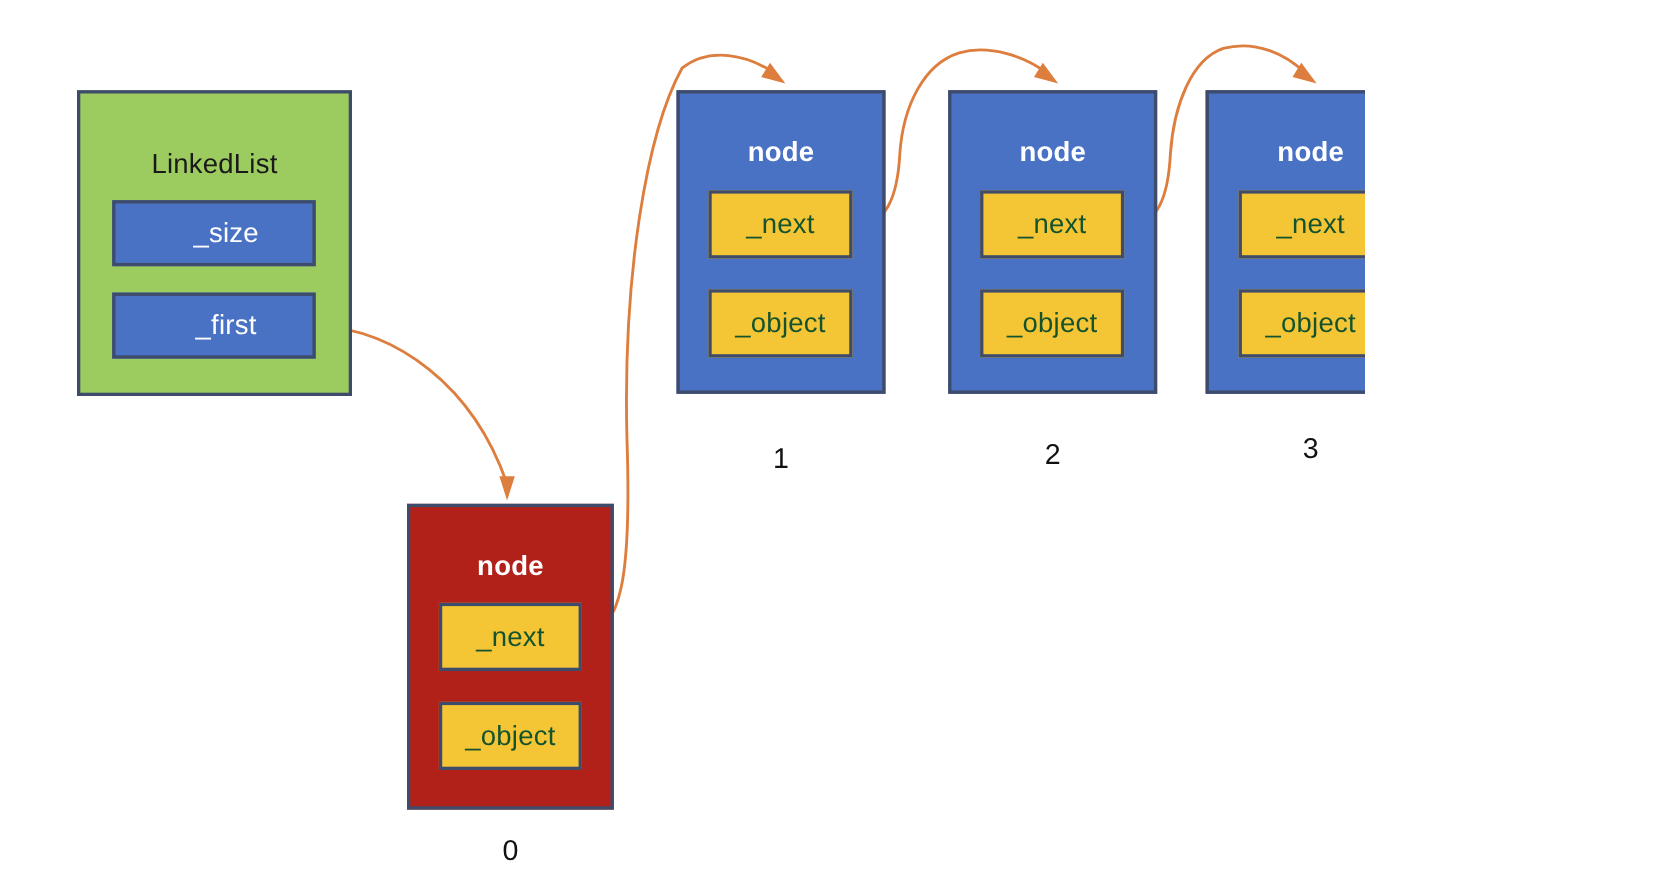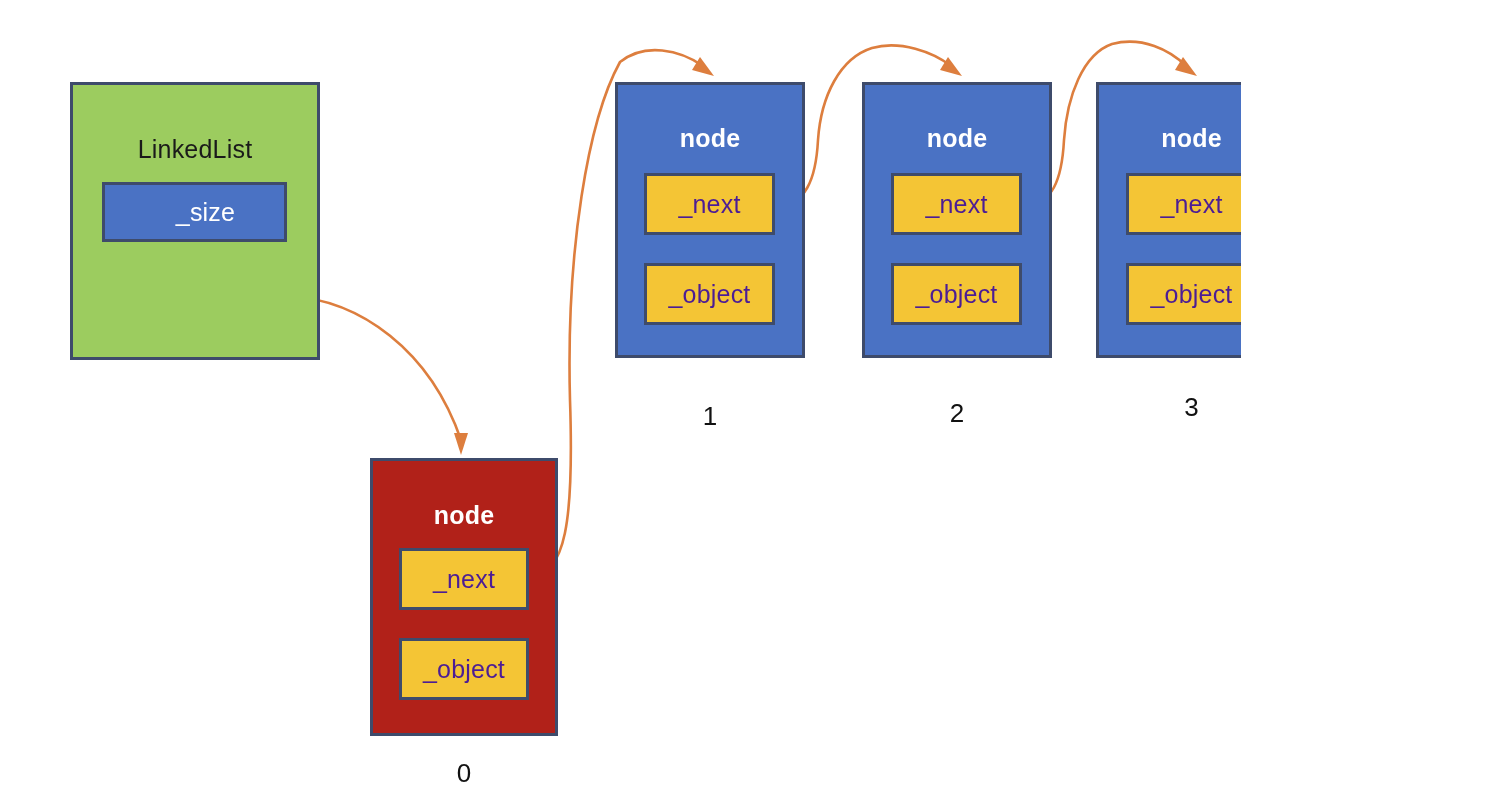--- a/index.html
+++ b/index.html
@@ -42,21 +42,21 @@
     font-size: 25px;
     letter-spacing: 0.2px;
   }
   
   .c-green  { background: #9CCC5F; }
   .c-blue   { background: #4A72C4; }
   .c-red    { background: #B12119; }
   .c-orange { background: #737373; border-radius: 20px; }
   
   .f-blue   { background: #4A72C4; color: #ffffff; padding-left: 22px; }
-  .f-yellow { background: #F4C535; color: #4c1d95; }
+  .f-yellow { background: #F4C535; color: #14532d; }
   
   .t-dark  { color: #1a1a1a; }
   .t-white { color: #ffffff; font-weight: bold; }
   .t-nil   { color: #ffffff; }
   .caption {
     position: absolute;
     font-size: 26px;
     color: #111111;
     text-align: center;
     line-height: 1;
@@ -108,20 +108,21 @@
     <g>
       <path class="arrow-path" d="M 1257 205 C 1284 207 1290 186 1297 172 C 1315 148 1350 140 1385 148 C 1404 152 1415 160 1420 168"></path>
       <polygon class="arrow-head" points="1425,178 1407,164 1419,157"></polygon>
     </g>
   </svg>
 
   <div class="box c-green" style="left:70px; top:82px; width:250px; height:278px;">
     <div class="box-title t-dark" style="margin-top:52px;">LinkedList</div>
   </div>
   <div class="field f-blue" style="left:102px; top:182px; width:185px; height:60px;">_size</div>
+  <div class="field f-blue" style="left:102px; top:266px; width:185px; height:60px;">_first</div>
 
   <div class="box c-red" style="left:370px; top:458px; width:188px; height:278px;">
     <div class="box-title t-white" style="margin-top:42px;">node</div>
   </div>
   <div class="field f-yellow" style="left:399px; top:548px; width:130px; height:62px;">_next</div>
   <div class="field f-yellow" style="left:399px; top:638px; width:130px; height:62px;">_object</div>
   <div class="caption" style="left:370px; top:760px; width:188px;">0</div>
 
   <div class="box c-blue" style="left:615px; top:82px; width:190px; height:276px;">
     <div class="box-title t-white" style="margin-top:41px;">node</div>

